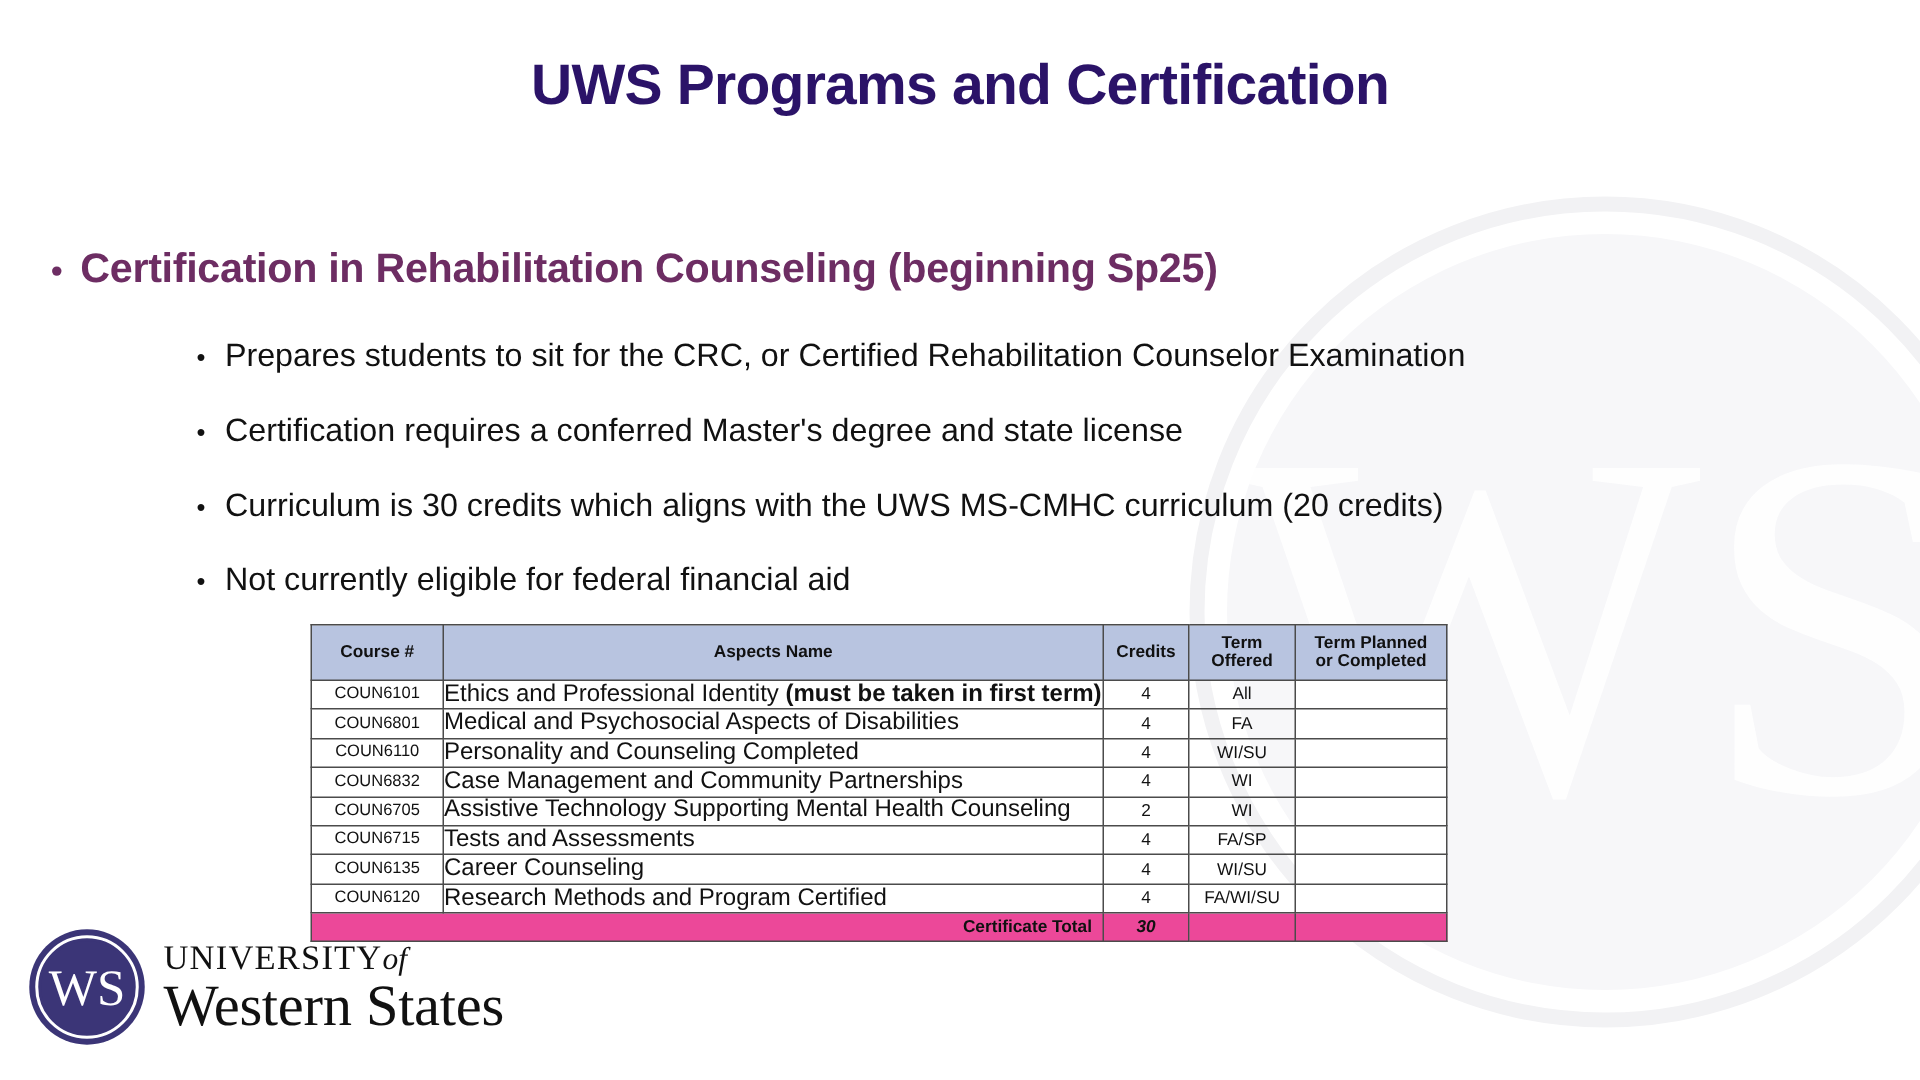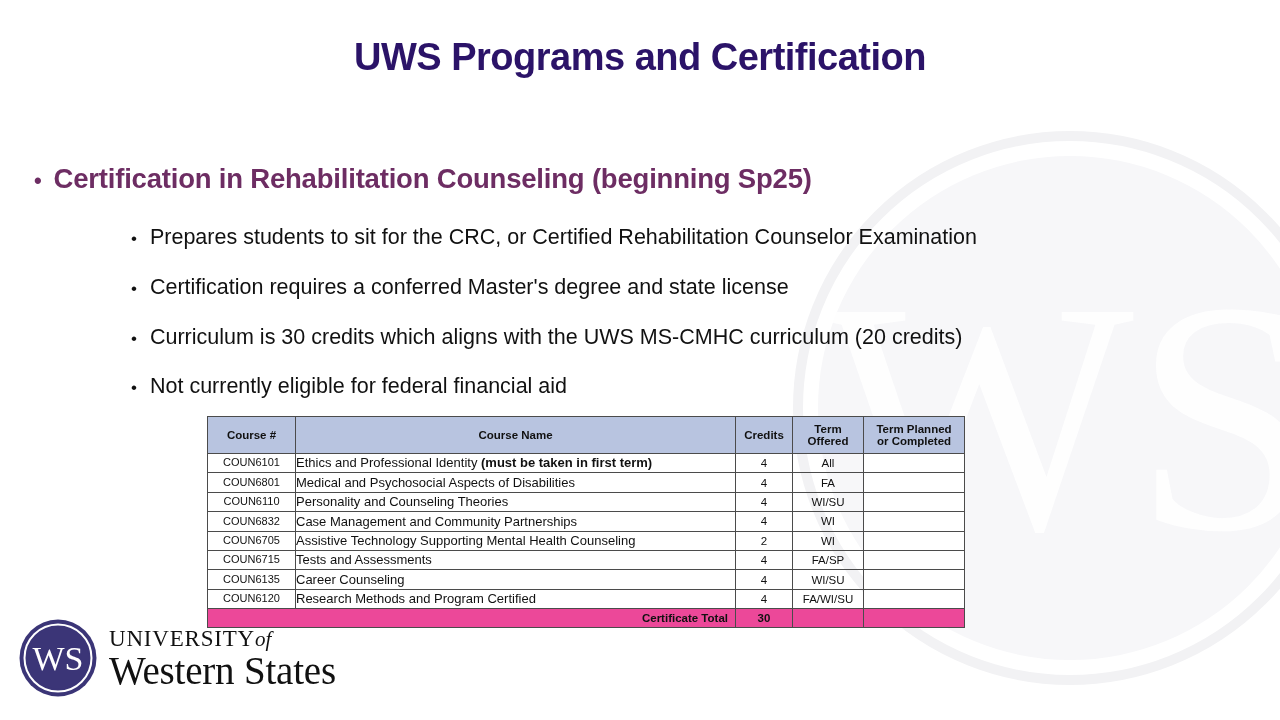--- a/index.html
+++ b/index.html
@@ -119,38 +119,38 @@
   col.c-course  { width: 88px;  }
   col.c-name    { width: 440px; }
   col.c-credits { width: 57px;  }
   col.c-term    { width: 71px;  }
   col.c-planned { width: 101px; }
 
   td.course-num { text-align: center; font-size: 11px; }
   td.course-name {
     text-align: left;
     padding-left: 7px;
-    font-size: 13px;
+    font-size: 16px;
     margin-top: 30px;
   }
   td.course-name b { font-weight: bold; }
   td.credits { text-align: center; }
   td.term    { text-align: center; }
   td.planned { background: #ffffff; }
 
   tr.total-row td {
     background: #ec4899;
     font-weight: bold;
     height: 18px;
   }
   tr.total-row td.total-label {
     text-align: right;
     padding-right: 7px;
   }
-  tr.total-row td.total-credits { text-align: center; }
+  tr.total-row td.total-credits { text-align: center; font-style: italic; }
 
   
   #logo {
     position: absolute;
     left: 18px;
     top: 618px;
     z-index: 4;
     display: flex;
     align-items: center;
   }
@@ -224,21 +224,21 @@
       <colgroup>
         <col class="c-course">
         <col class="c-name">
         <col class="c-credits">
         <col class="c-term">
         <col class="c-planned">
       </colgroup>
       <thead>
         <tr>
           <th>Course #</th>
-          <th>Course Name</th>
+          <th>Aspects Name</th>
           <th>Credits</th>
           <th>
             <span>Term</span><br>
             <span>Offered</span>
           </th>
           <th>
             <span>Term Planned</span><br>
             <span>or Completed</span>
           </th>
         </tr>
@@ -253,21 +253,21 @@
         </tr>
         <tr>
           <td class="course-num">COUN6801</td>
           <td class="course-name"><span>Medical and Psychosocial Aspects of Disabilities</span><b></b></td>
           <td class="credits">4</td>
           <td class="term">FA</td>
           <td class="planned"></td>
         </tr>
         <tr>
           <td class="course-num">COUN6110</td>
-          <td class="course-name"><span>Personality and Counseling Theories</span><b></b></td>
+          <td class="course-name"><span>Personality and Counseling Completed</span><b></b></td>
           <td class="credits">4</td>
           <td class="term">WI/SU</td>
           <td class="planned"></td>
         </tr>
         <tr>
           <td class="course-num">COUN6832</td>
           <td class="course-name"><span>Case Management and Community Partnerships</span><b></b></td>
           <td class="credits">4</td>
           <td class="term">WI</td>
           <td class="planned"></td>

